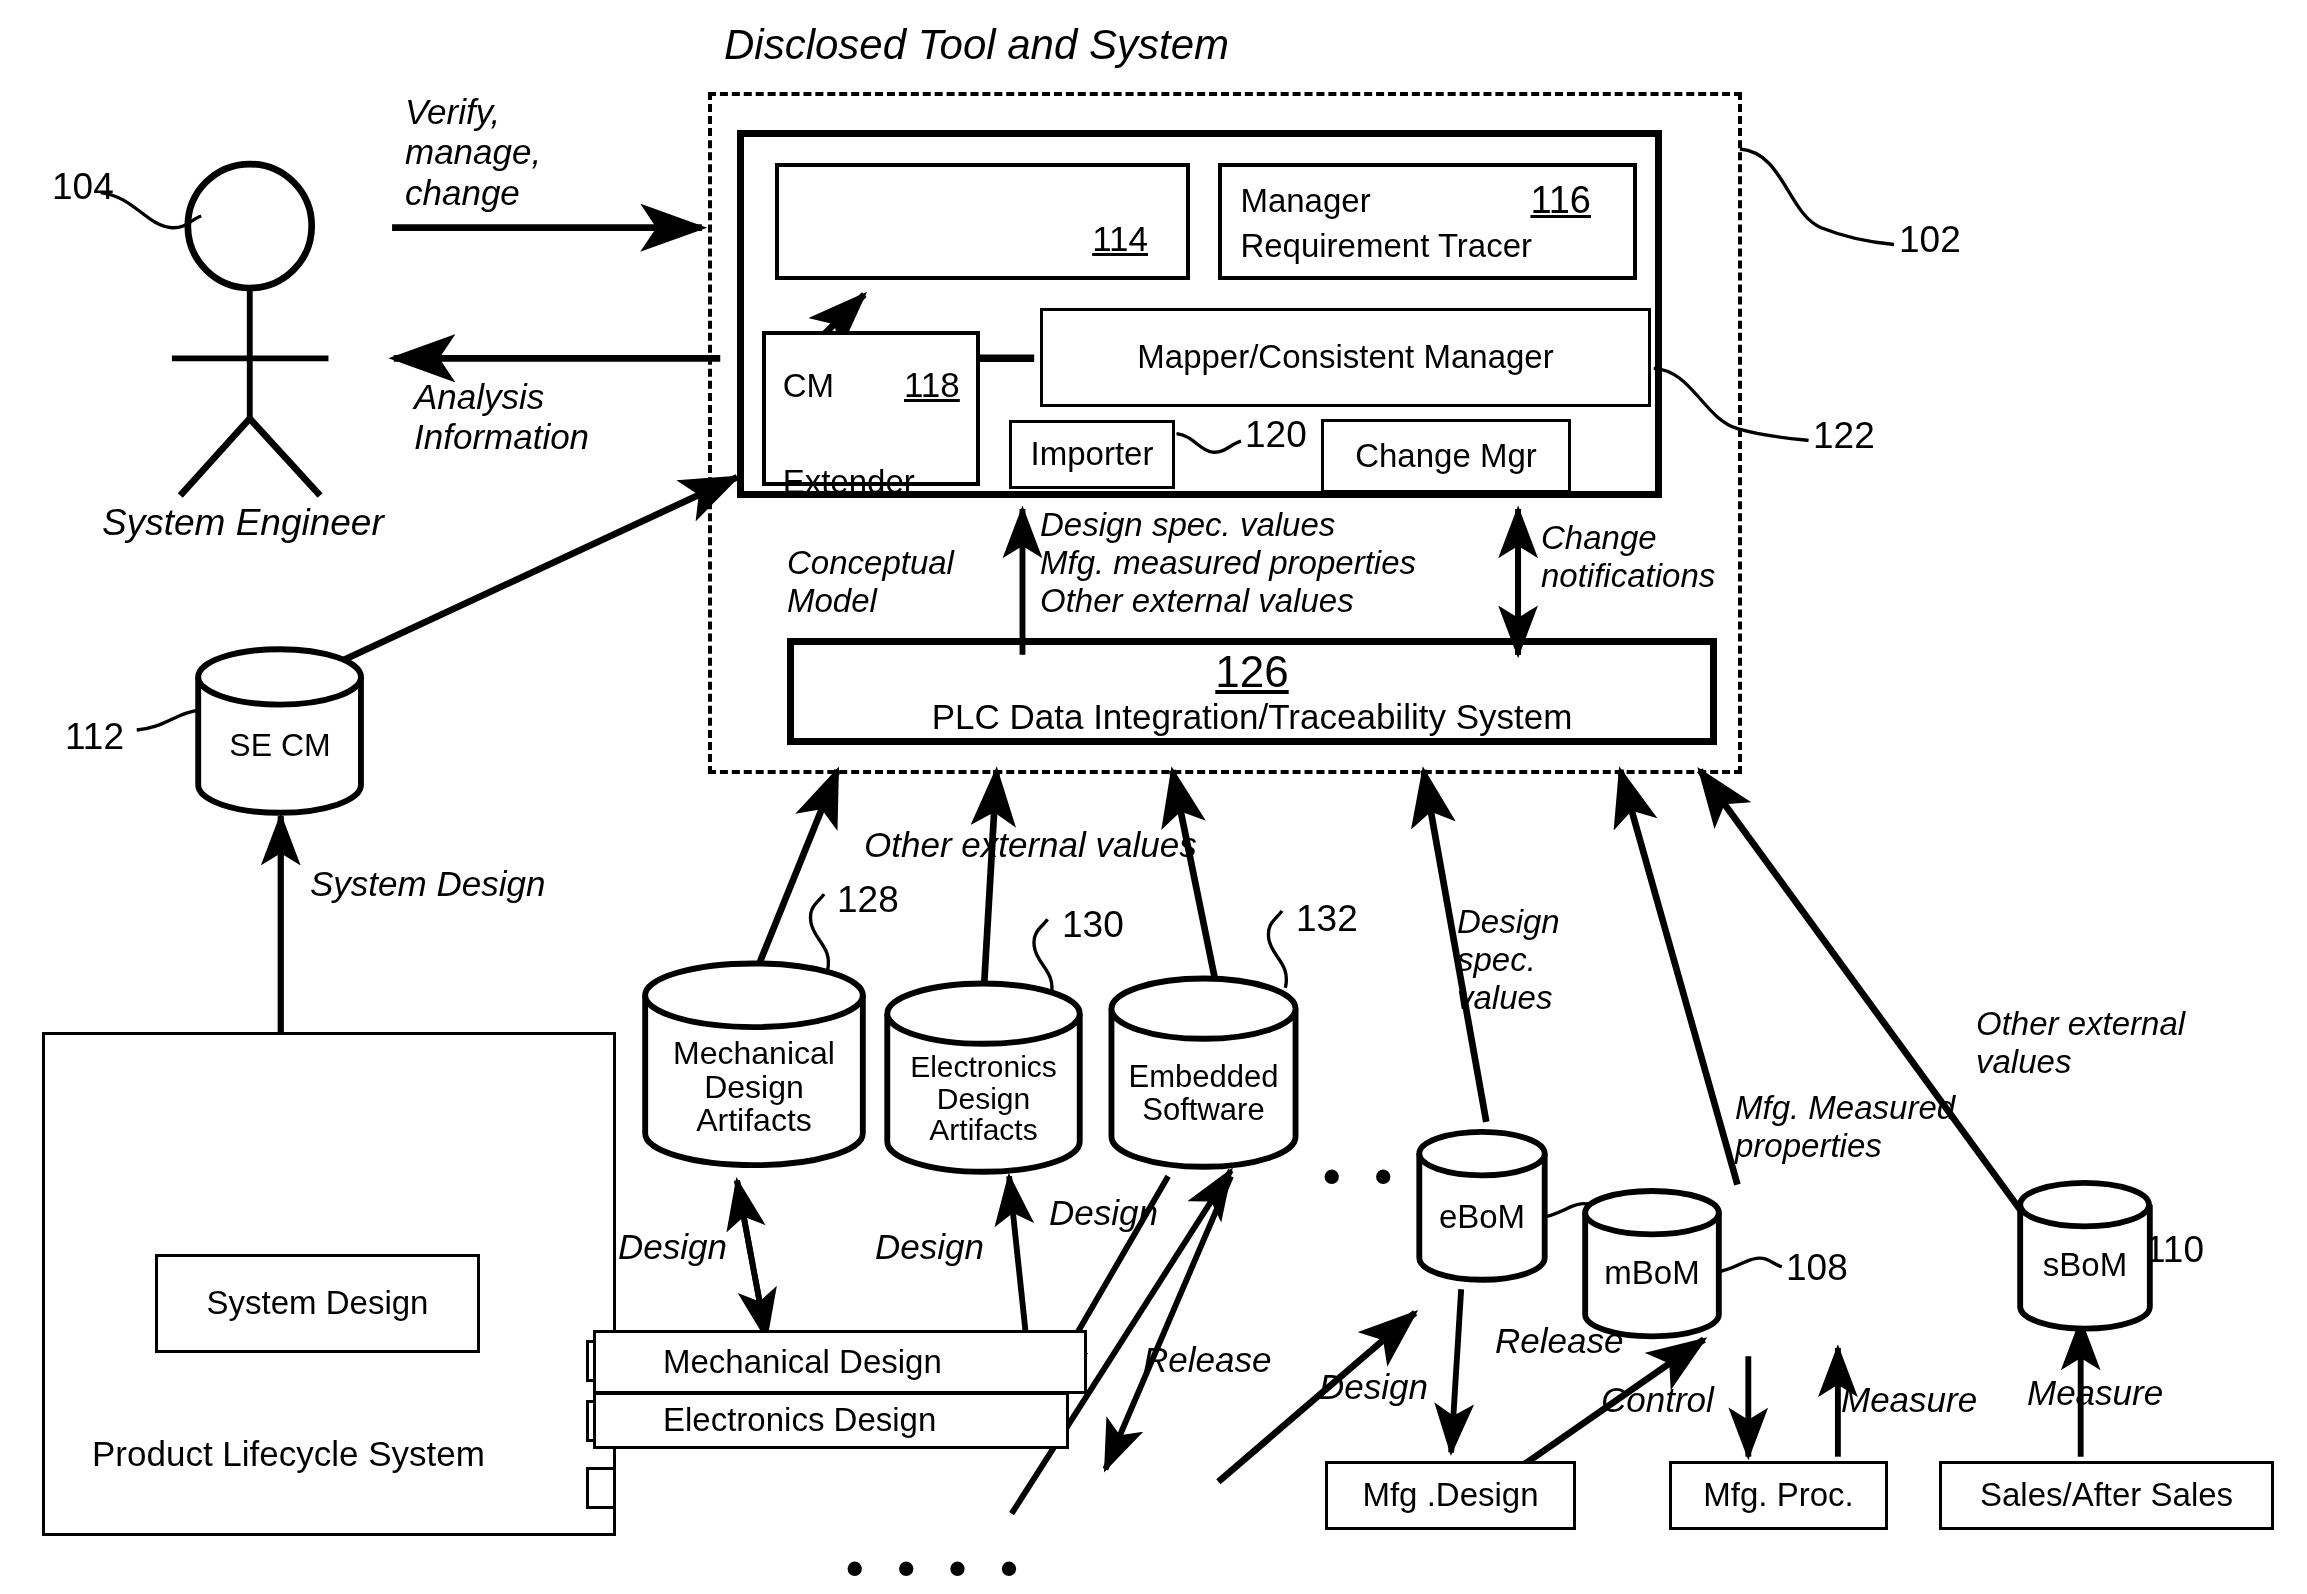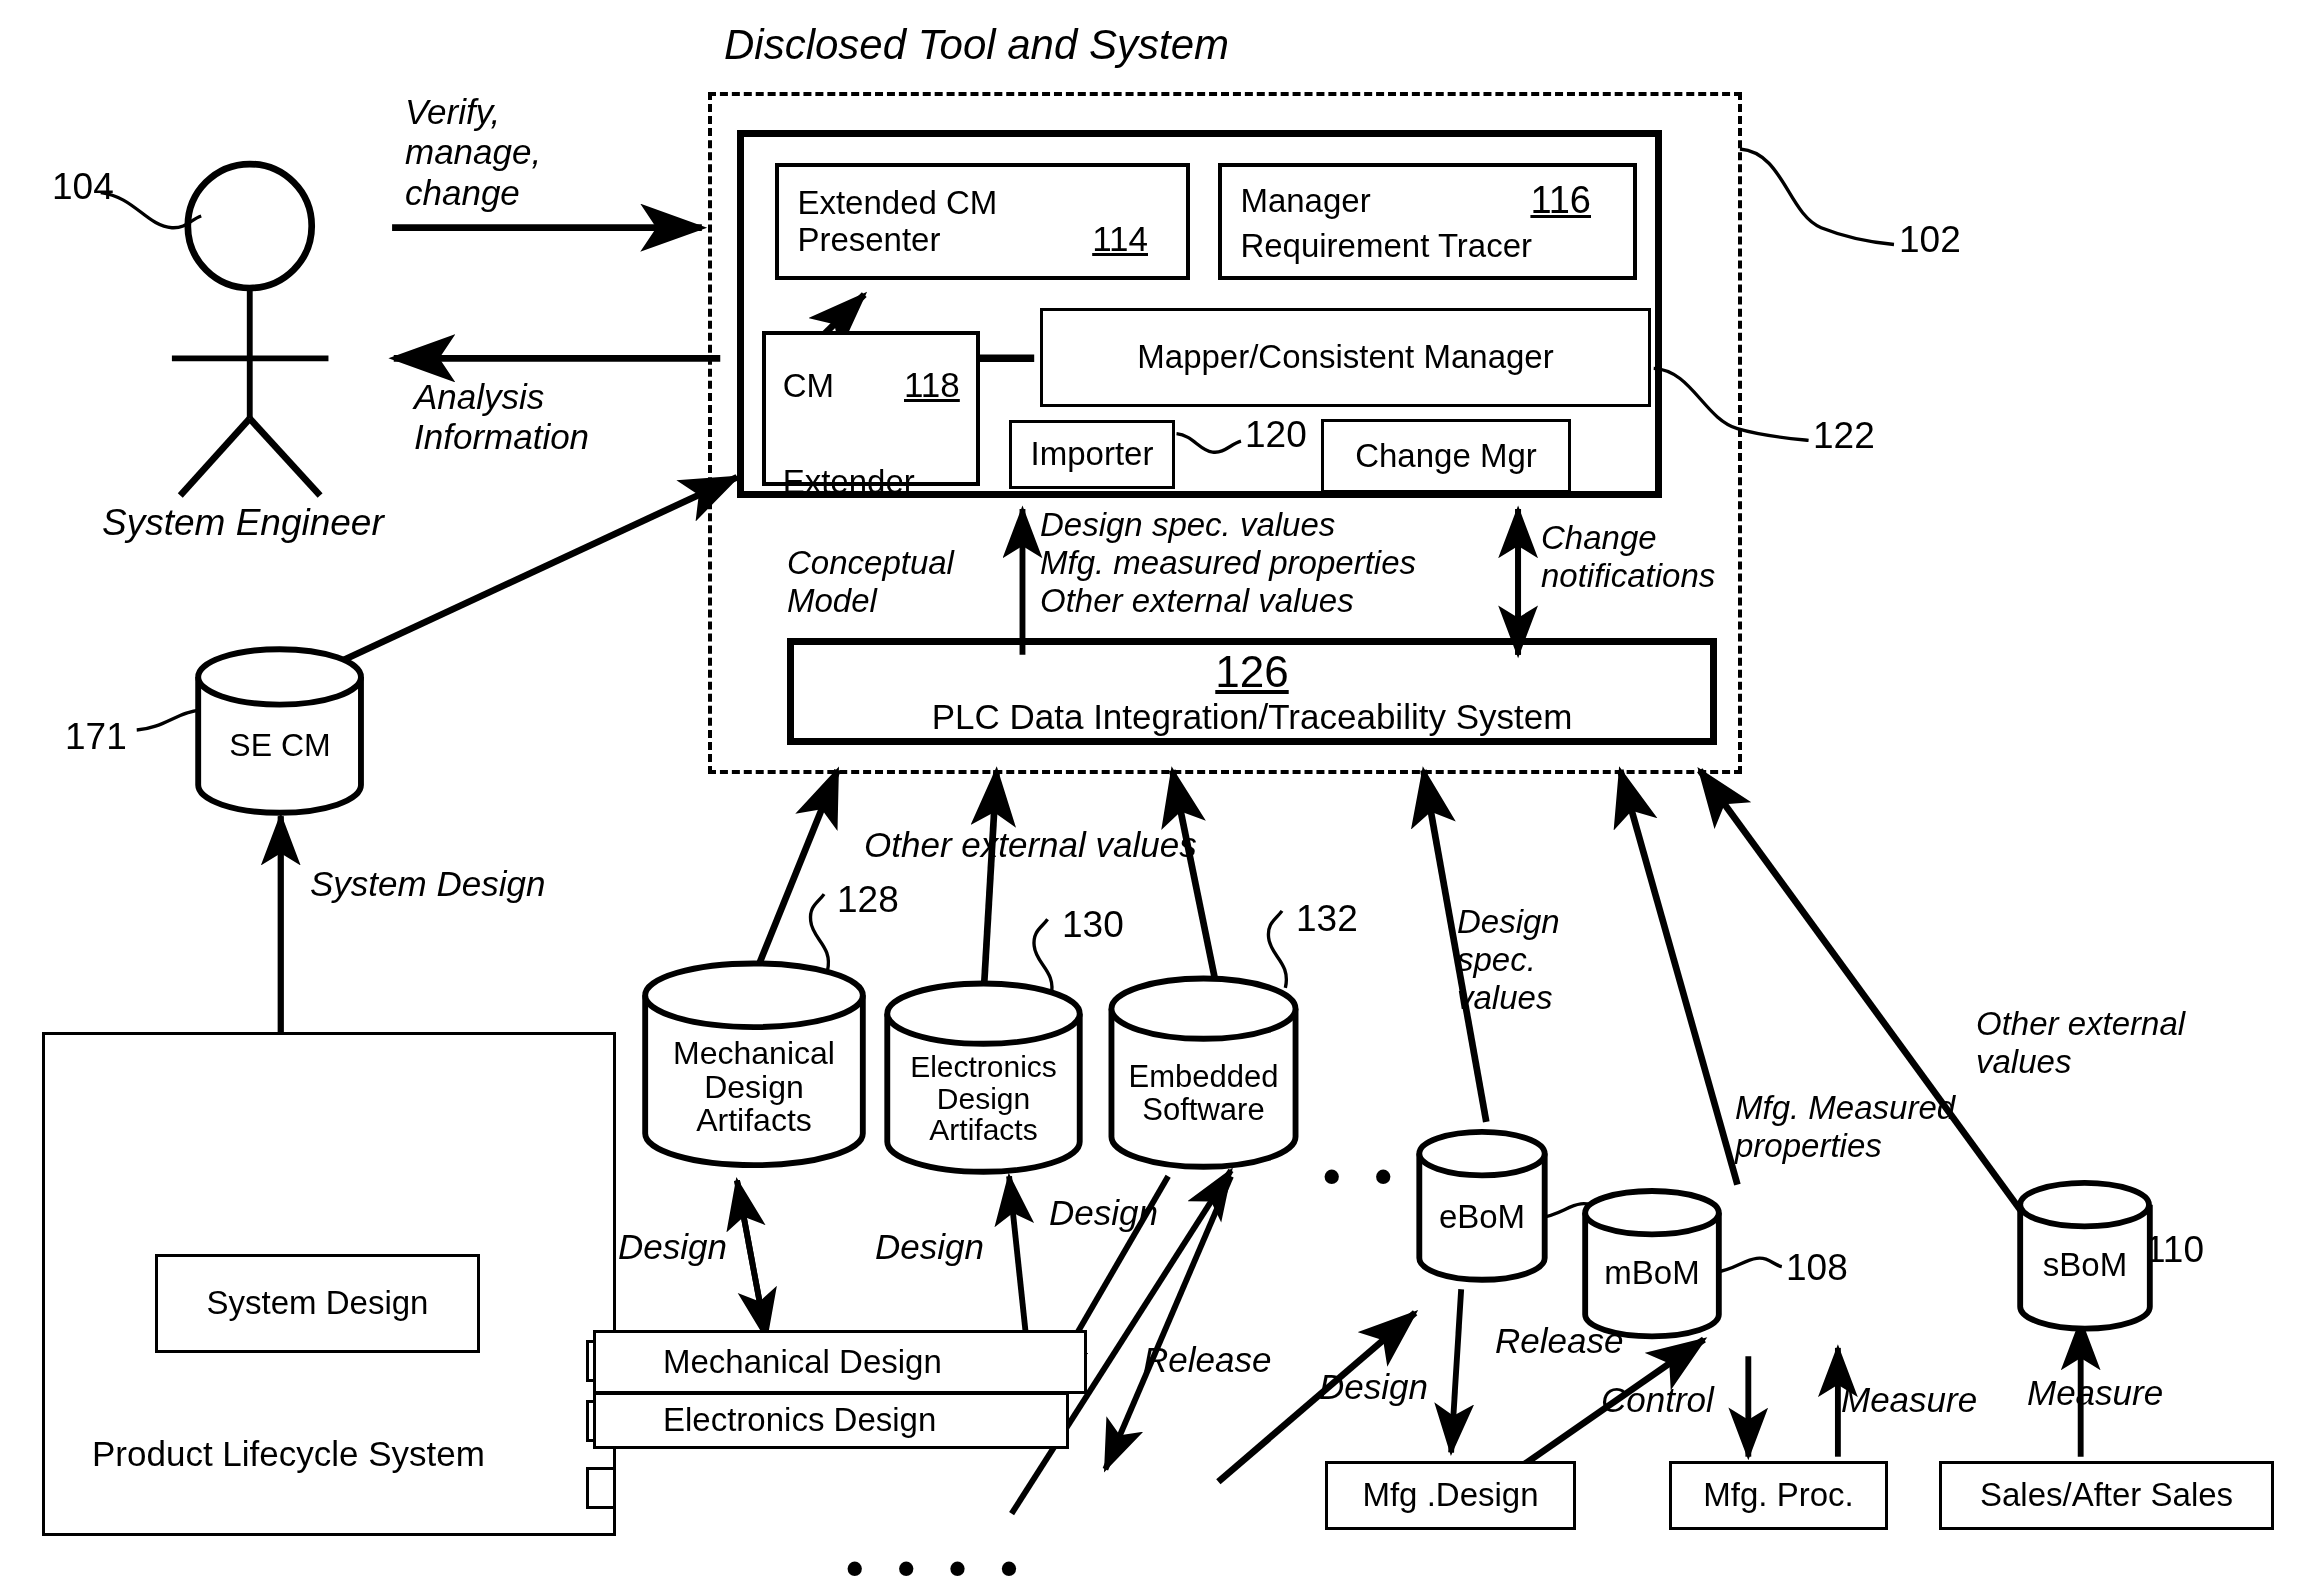--- a/index.html
+++ b/index.html
@@ -203,24 +203,20 @@
 
   <div class="lbl italic" style="left:724px; top:21px; font-size:42px; font-style:italic;">Disclosed Tool and System</div>
 
   <div class="ref" style="left:1899px; top:219px;">102</div>
   <div class="ref" style="left:1813px; top:415px;">122</div>
   <div class="ref" style="left:52px; top:166px;">104</div>
 
   <div class="box-outer" style="left:737px; top:130px; width:925px; height:368px;"></div>
 
   <div class="box" style="left:775px; top:163px; width:415px; height:117px;">
-    <div class="cell-text" style="text-align:left; width:100%; padding-left:18.4px; box-sizing:border-box;">
-      <span style="white-space:pre-line;">Extended CM
-Presenter</span>
-    </div>
     <div class="ref u" style="left:auto; right:38px; bottom:16.7px; position:absolute; font-size:35px;">114</div>
   </div>
 
   <div class="box" style="left:1218px; top:163px; width:419px; height:117px;">
     <div style="position:absolute; left:18.4px; top:15px; font-size:33px;">Manager</div>
     <div class="ref u" style="position:absolute; right:42px; top:11.7px; font-size:38px;">116</div>
     <div style="position:absolute; left:18.4px; top:60px; font-size:33px;">Requirement Tracer</div>
   </div>
 
   <div class="box" style="left:762px; top:331px; width:218px; height:155px;">
@@ -283,21 +279,21 @@
   <div class="lbl italic" style="left:875px; top:1227px; font-size:35px; font-style:italic;">Design</div>
   <div class="lbl italic" style="left:1049px; top:1193px; font-size:35px; font-style:italic;">Design</div>
   <div class="lbl italic" style="left:1143px; top:1340px; font-size:35px; font-style:italic;">Release</div>
 
   <div class="lbl italic" style="left:1319px; top:1367px; font-size:35px; font-style:italic;">Design</div>
   <div class="lbl italic" style="left:1495px; top:1321px; font-size:35px; font-style:italic;">Release</div>
   <div class="lbl italic" style="left:1601px; top:1380px; font-size:35px; font-style:italic;">Control</div>
   <div class="lbl italic" style="left:1841px; top:1380px; font-size:35px; font-style:italic;">Measure</div>
   <div class="lbl italic" style="left:2027px; top:1373px; font-size:35px; font-style:italic;">Measure</div>
 
-  <div class="ref" style="left:65px; top:716px;">171</div>
+  <div class="ref" style="left:65px; top:716px;">112</div>
   <div class="ref" style="left:837px; top:879px;">128</div>
   <div class="ref" style="left:1062px; top:904px;">130</div>
   <div class="ref" style="left:1296px; top:898px;">132</div>
   <div class="ref" style="left:1612px; top:1192px;">106</div>
   <div class="ref" style="left:1786px; top:1247px;">108</div>
   <div class="ref" style="left:2145px; top:1229px;">110</div>
 
   <div class="cyl" style="left:194px; top:645px; width:172px; height:172px;">
     <svg width="172" height="172" viewBox="0 0 205 205">
       <path d="M5,38 L5,167 A97,33 0 0 0 199,167 L199,38" fill="#fff" stroke="#000" stroke-width="7"></path>

